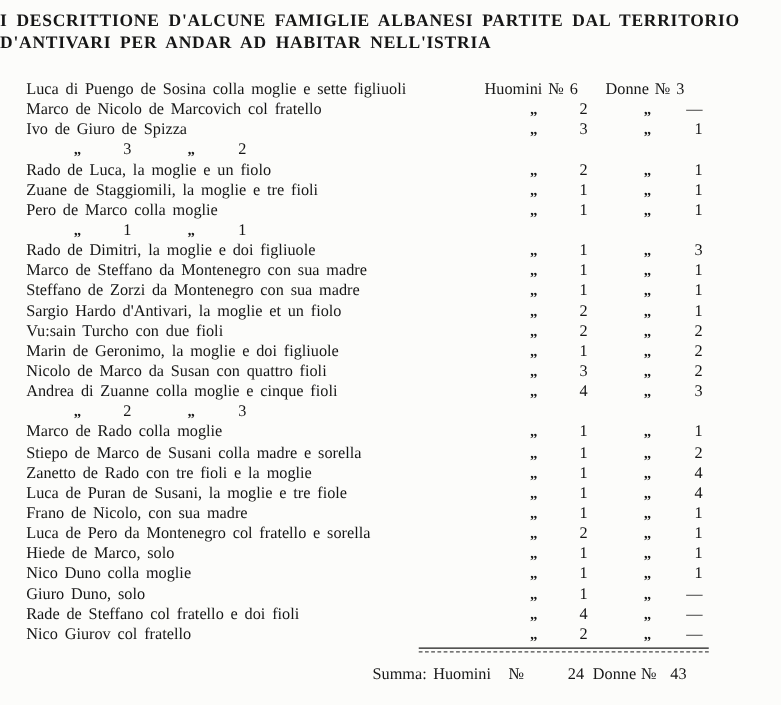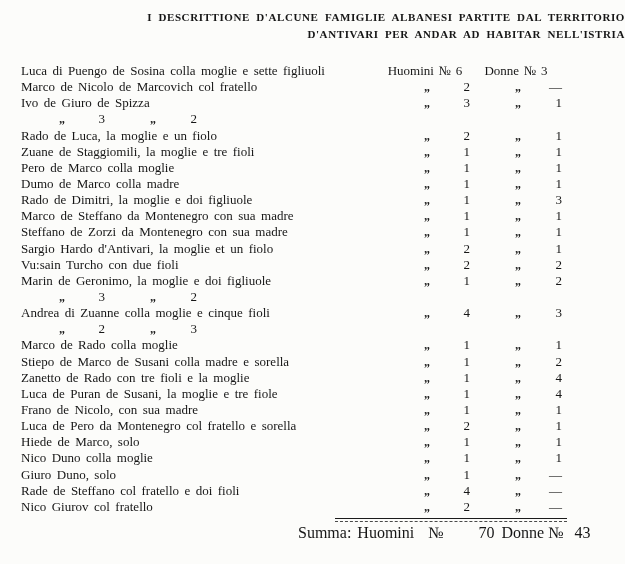--- a/index.html
+++ b/index.html
@@ -10,22 +10,22 @@
     color: #161616;
   }
   .page {
     position: relative;
     width: 625px; height: 564px;
     background: #fcfcfa;
     overflow: hidden;
   }
   .doc-title {
     margin-top: 9px;
-    text-align: right;
-    font-size: 11px;
+    text-align: left;
+    font-size: 14px;
     font-weight: 700;
     letter-spacing: 0.6px;
     word-spacing: 3px;
     line-height: 17px;
     white-space: nowrap;
   }
   .table { margin-top: 20px; }
   .row {
     display: flex;
     align-items: baseline;
@@ -57,23 +57,23 @@
     margin-left: 335px;
     width: 232px;
     height: 2px;
     margin-top: 3px;
     border-top: 1.5px solid #1b1b1b;
     border-bottom: 1px dashed #4a4a4a;
   }
   .summary {
     display: flex;
     align-items: baseline;
-    margin-top: 2px;
+    margin-top: 9px;
     margin-left: 298px;
-    font-size: 16px;
+    font-size: 13px;
     white-space: nowrap;
     word-spacing: 2px;
   }
   .summary .ns1 { margin-left: 14px; }
   .summary .sum-h { margin-left: 35px; }
   .summary .donne-lbl { margin-left: 7px; }
   .summary .ns2 { margin-left: 4px; }
   .summary .sum-d { margin-left: 11px; }
 </style>
 </head>
@@ -151,21 +151,20 @@
         <div class="hcol">
           <span class="ditto">„</span>
           <span class="val">1</span>
         </div>
         <div class="dcol">
           <span class="ditto">„</span>
           <span class="val">1</span>
         </div>
       </div>
       <div class="row">
-        <div class="name">Dumo de Marco colla madre</div>
         <div class="hcol">
           <span class="ditto">„</span>
           <span class="val">1</span>
         </div>
         <div class="dcol">
           <span class="ditto">„</span>
           <span class="val">1</span>
         </div>
       </div>
       <div class="row">
@@ -228,20 +227,21 @@
         <div class="hcol">
           <span class="ditto">„</span>
           <span class="val">1</span>
         </div>
         <div class="dcol">
           <span class="ditto">„</span>
           <span class="val">2</span>
         </div>
       </div>
       <div class="row">
+        <div class="name">Nicolo de Marco da Susan con quattro fioli</div>
         <div class="hcol">
           <span class="ditto">„</span>
           <span class="val">3</span>
         </div>
         <div class="dcol">
           <span class="ditto">„</span>
           <span class="val">2</span>
         </div>
       </div>
       <div class="row">
@@ -386,19 +386,19 @@
           <span class="val">—</span>
         </div>
       </div>
     </div>
 
   <div class="sum-rule"></div>
 
   <div class="summary">
     <span>Summa: Huomini</span>
     <span class="ns1">№</span>
-    <span class="sum-h">70</span>
+    <span class="sum-h">24</span>
     <span class="donne-lbl">Donne</span>
     <span class="ns2">№</span>
     <span class="sum-d">43</span>
   </div>
 
 </div>
 
 </body></html>

